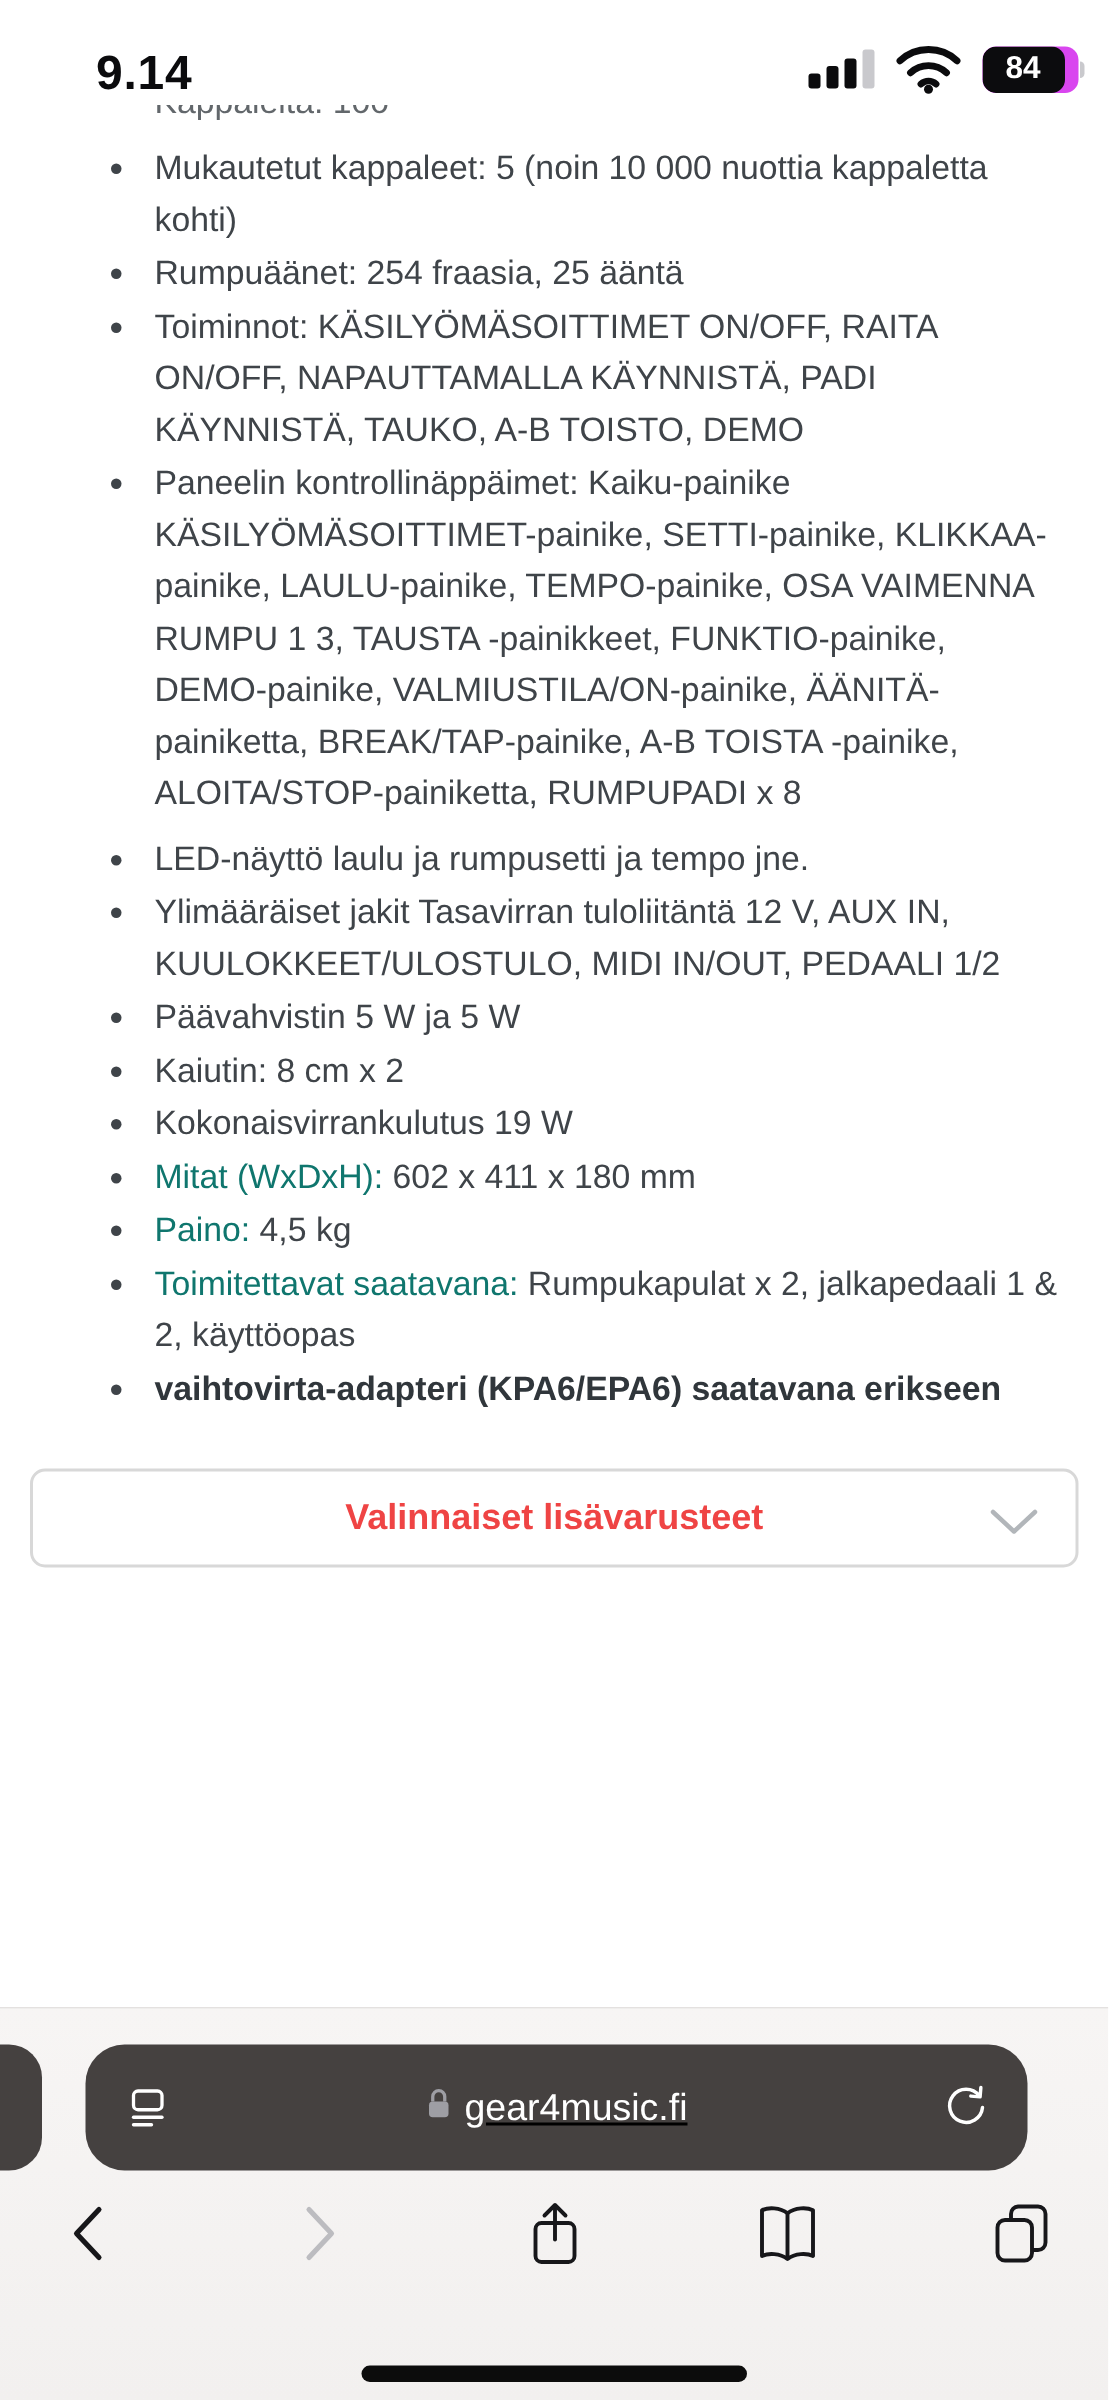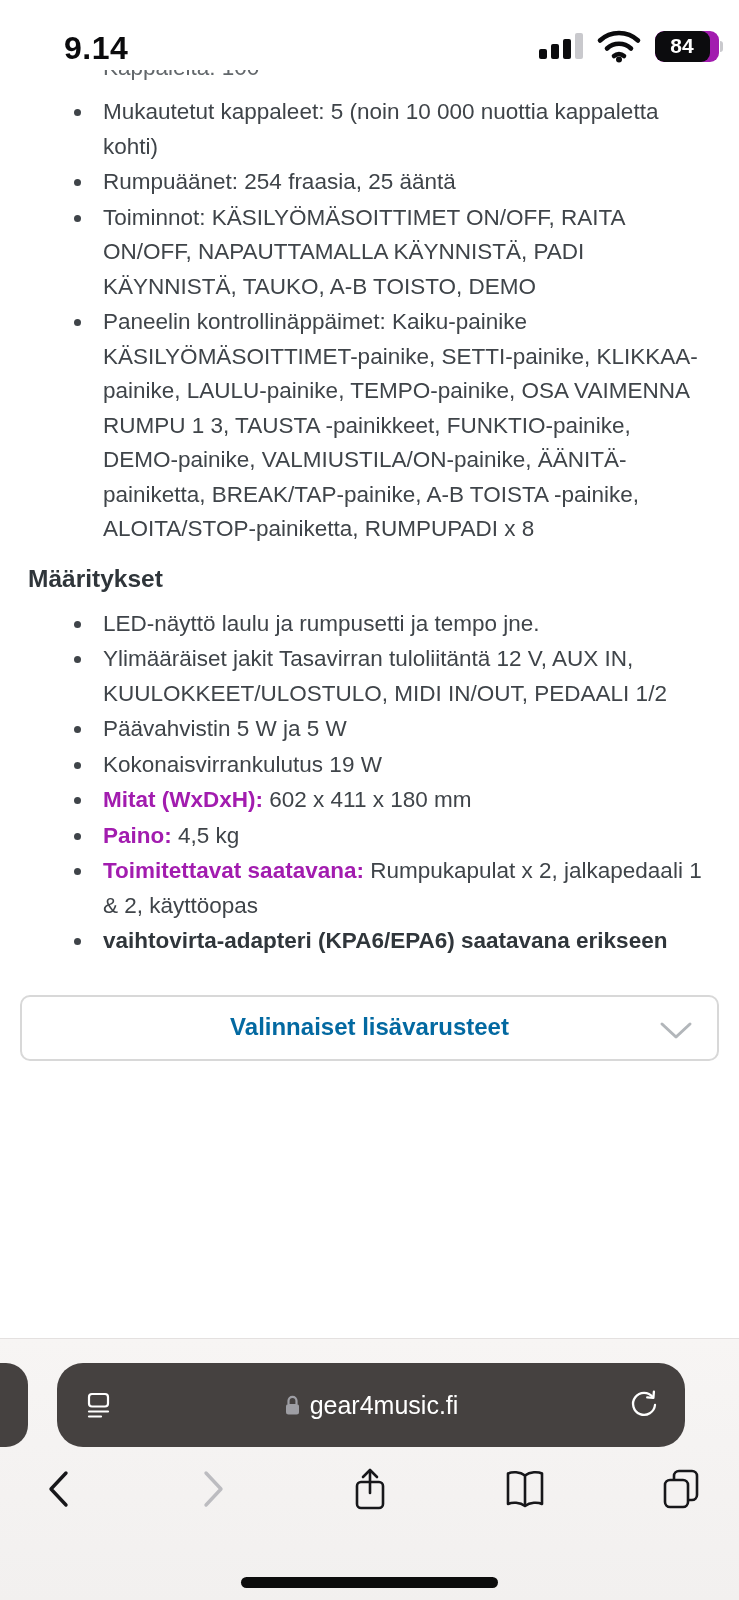--- a/index.html
+++ b/index.html
@@ -9,51 +9,51 @@
 
   
   .status-bar { position:absolute; top:0; left:0; width:739px; height:70px; }
   .sb-time { position:absolute; left:64px; top:30px; font-size:32px; font-weight:bold; color:#0b0b0d; letter-spacing:.5px; }
   .sb-icons { position:absolute; right:16px; top:30px; display:flex; align-items:center; gap:13px; height:32px; }
   .sig { display:flex; align-items:flex-end; gap:4px; height:26px; }
   .sig i { display:block; width:8px; border-radius:2px; background:#0b0b0d; }
   .sig i:nth-child(1){height:10px;} .sig i:nth-child(2){height:15px;}
   .sig i:nth-child(3){height:20px;} .sig i:nth-child(4){height:26px; background:#c9c9cd;}
   .battery { display:flex; align-items:center; }
-  .batt-body { position:relative; width:64px; height:31px; border-radius:9px; background:#a21caf; overflow:hidden; }
+  .batt-body { position:relative; width:64px; height:31px; border-radius:9px; background:#d946ef; overflow:hidden; }
   .batt-fill { position:absolute; left:0; top:0; width:55px; height:31px; background:#0c0c0e; border-radius:9px;
                color:#ffffff; font-size:21px; font-weight:bold; display:flex; align-items:center; justify-content:center; }
   .batt-nub { width:3px; height:11px; background:#c9c9cd; border-radius:0 3px 3px 0; margin-left:1.5px; }
 
   
   .content { position:absolute; top:70px; left:0; width:739px; color:#3f4449; font-size:22.5px; line-height:34.5px; }
   .clipped-line { height:16px; overflow:hidden; margin-left:103px; }
   .clipped-line span { display:block; margin-top:-19px; color:#62676b; }
 
   ul.bullets { list-style:none; margin:9px 0 0 0; padding:0 28px 0 103px; }
   ul.bullets li { position:relative; margin-bottom:1px; }
   ul.bullets li::before { content:""; position:absolute; left:-29px; top:14px; width:7px; height:7px; border-radius:50%; background:#3f4449; }
-  .b { font-weight:bold; color:#a21caf; }
+  .b { font-weight:normal; color:#0f766e; }
   li.standalone { }
   li.standalone span { font-weight:bold; color:#30363b; }
 
   h2.section { margin:16px 0 12px 28px; font-size:24.5px; line-height:32px; color:#2f353a; }
 
   .accordion { position:relative; margin:36px 20px 0 20px; height:66px; background:#ffffff;
                border:2px solid #d8d8d8; border-radius:10px; display:flex; align-items:center; justify-content:center; cursor:pointer; }
-  .accordion .label { font-size:24px; font-weight:bold; color:#0369a1; }
+  .accordion .label { font-size:24px; font-weight:bold; color:#ef4444; }
   .accordion .chev { position:absolute; right:24px; top:24px; }
 
   
   .chrome { position:absolute; left:0; top:1338px; width:739px; height:262px;
             background:linear-gradient(180deg,#f7f5f4 0%,#f2f0ef 100%); border-top:1px solid #e4e1e0; }
   .peek-tab { position:absolute; left:-26px; top:24px; width:54px; height:84px; background:#454140; border-radius:22px; }
   .url-bar { position:absolute; left:57px; top:24px; width:628px; height:84px; background:#454140; border-radius:26px;
              display:flex; align-items:center; justify-content:center; }
-  .url-center { display:flex; align-items:center; gap:9px; }
+  .url-center { display:flex; gap:9px;text-decoration:underline; }
   .url-text { color:#ffffff; font-size:25px; }
   .rb-left { position:absolute; left:28px; top:28px; }
   .rb-right { position:absolute; right:26px; top:27px; }
   .toolbar { position:absolute; left:0; top:118px; width:739px; height:64px; display:flex; align-items:center;
              justify-content:space-between; padding:0 34px; }
   .tb-btn { width:48px; height:56px; display:flex; align-items:center; justify-content:center; background:none; border:none; }
   .home-indicator { position:absolute; left:241px; top:238px; width:257px; height:11px; border-radius:6px; background:#0c0c0c; }
 </style>
 </head>
 <body>
@@ -90,26 +90,26 @@
       <span>Kappaleita: 100</span>
     </div>
 
     <ul class="bullets">
       <li><span class="b"></span><span>Mukautetut kappaleet: 5 (noin 10 000 nuottia kappaletta kohti)</span></li>
       <li><span class="b"></span><span>Rumpuäänet: 254 fraasia, 25 ääntä</span></li>
       <li><span class="b"></span><span>Toiminnot: KÄSILYÖMÄSOITTIMET ON/OFF, RAITA ON/OFF, NAPAUTTAMALLA KÄYNNISTÄ, PADI KÄYNNISTÄ, TAUKO, A-B TOISTO, DEMO</span></li>
       <li><span class="b"></span><span>Paneelin kontrollinäppäimet: Kaiku-painike KÄSILYÖMÄSOITTIMET-painike, SETTI-painike, KLIKKAA-painike, LAULU-painike, TEMPO-painike, OSA VAIMENNA RUMPU 1 3, TAUSTA -painikkeet, FUNKTIO-painike, DEMO-painike, VALMIUSTILA/ON-painike, ÄÄNITÄ-painiketta, BREAK/TAP-painike, A-B TOISTA -painike, ALOITA/STOP-painiketta, RUMPUPADI x 8</span></li>
     </ul>
 
-    <h2 class="section">Määritykset</h2>
 
     <ul class="bullets">
       <li><span class="b"></span><span>LED-näyttö laulu ja rumpusetti ja tempo jne.</span></li>
       <li><span class="b"></span><span>Ylimääräiset jakit Tasavirran tuloliitäntä 12 V, AUX IN, KUULOKKEET/ULOSTULO, MIDI IN/OUT, PEDAALI 1/2</span></li>
       <li><span class="b"></span><span>Päävahvistin 5 W ja 5 W</span></li>
+      <li><span class="b"></span><span>Kaiutin: 8 cm x 2</span></li>
       <li><span class="b"></span><span>Kokonaisvirrankulutus 19 W</span></li>
       <li><span class="b">Mitat (WxDxH):</span><span> 602 x 411 x 180 mm</span></li>
       <li><span class="b">Paino:</span><span> 4,5 kg</span></li>
       <li><span class="b">Toimitettavat saatavana:</span><span> Rumpukapulat x 2, jalkapedaali 1 &amp; 2, käyttöopas</span></li>
       <li class="standalone"><span class="b">vaihtovirta-adapteri (KPA6/EPA6) saatavana erikseen</span><span></span></li>
     </ul>
 
     <div class="accordion">
       <span class="label">Valinnaiset lisävarusteet</span>
       <svg class="chev" width="34" height="20" viewBox="0 0 34 20">

